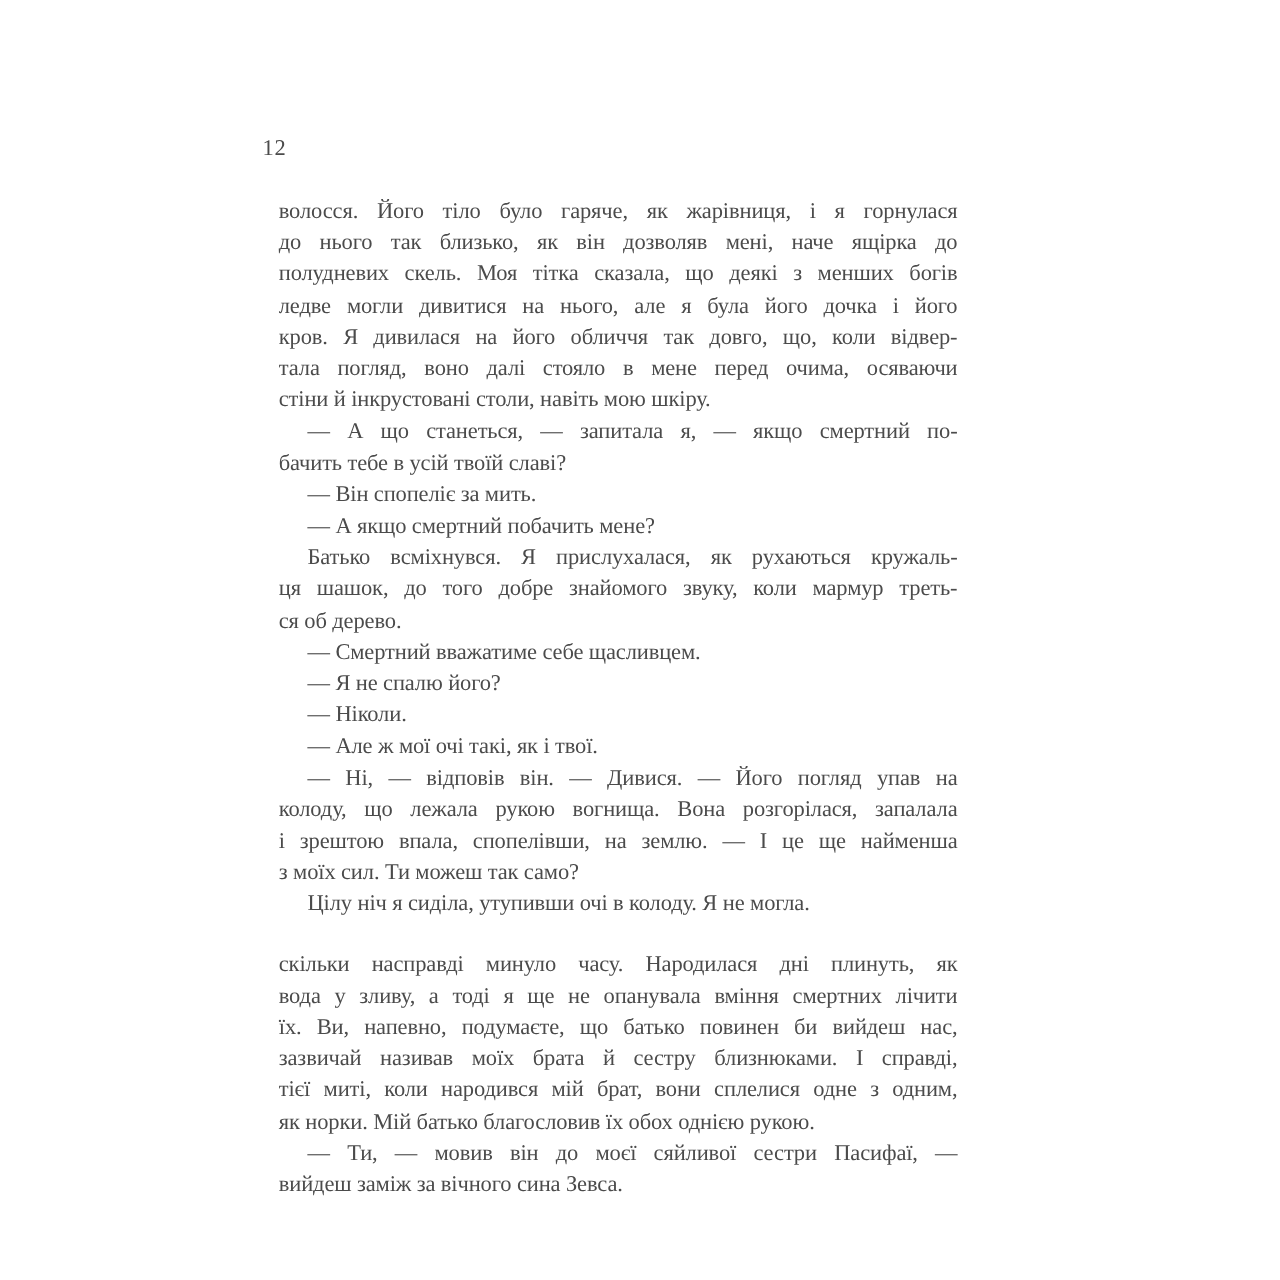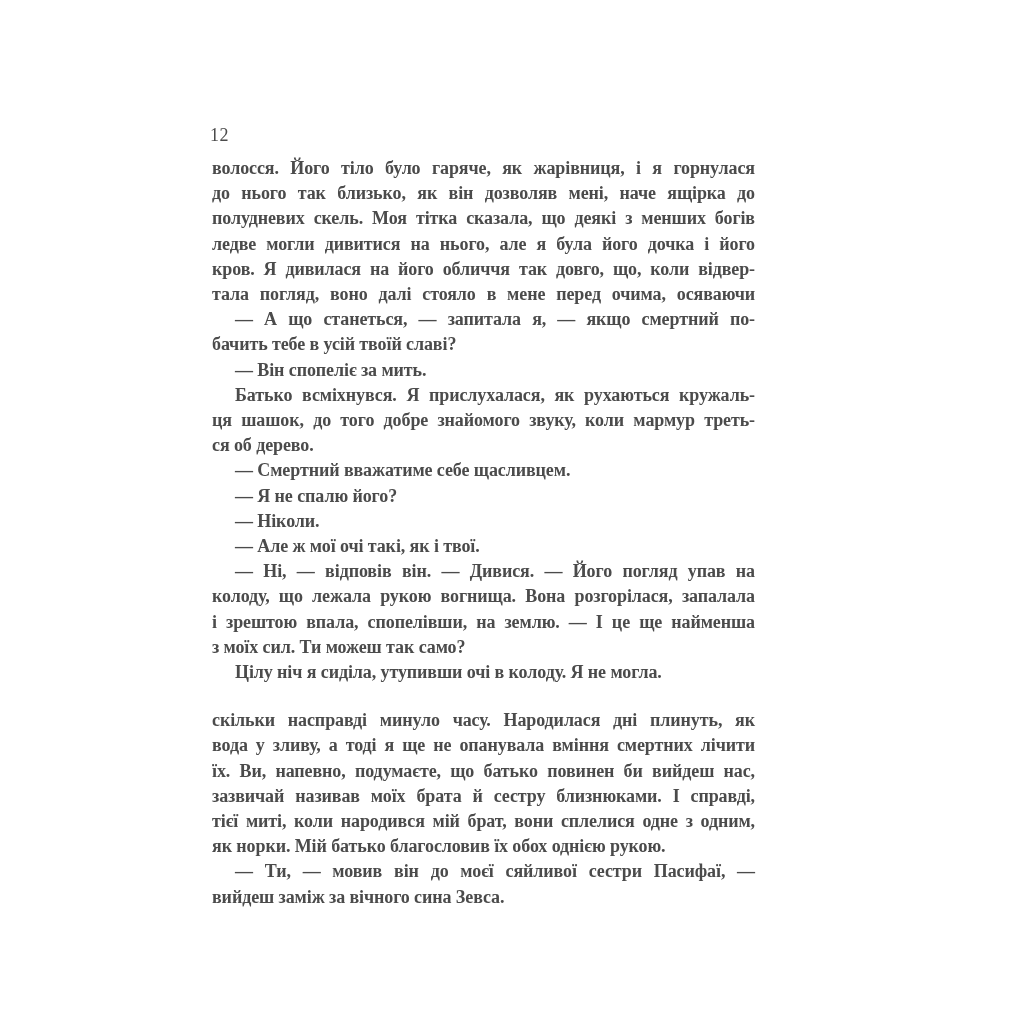--- a/index.html
+++ b/index.html
@@ -12,35 +12,34 @@
     width: 1024px;
     height: 1024px;
     background: var(--page-bg, #ffffff);
     overflow: hidden;
     font-family: "Liberation Serif", "DejaVu Serif", serif;
     color: var(--text-color, #4b4b4b);
   }
   .page-number {
     position: absolute;
     left: 210px;
-    top: 122px;
+    top: 105px;
     font-size: 18px;
     line-height: 26px;
     letter-spacing: 0.5px;
     color: var(--text-color, #4b4b4b);
   }
   .text-block {
     position: absolute;
-    left: 212px;
+    left: 223px;
     top: 156px;
     width: 543px;
     font-size: 18px;
     line-height: 25.2px;
     letter-spacing: -0.1px;
-    font-weight: bold;
   }
   .line {
     text-align: justify;
     text-align-last: justify;
     white-space: normal;
   }
   .line.last {
     text-align: left;
     text-align-last: left;
   }
@@ -56,23 +55,25 @@
 
 <div class="page" style="--page-bg: #ffffff; --text-color: #4b4b4b;">
   <div class="page-number">12</div>
   <div class="text-block">
       <div class="line">волосся. Його тіло було гаряче, як жарівниця, і я горнулася</div>
       <div class="line">до нього так близько, як він дозволяв мені, наче ящірка до</div>
       <div class="line">полудневих скель. Моя тітка сказала, що деякі з менших богів</div>
       <div class="line">ледве могли дивитися на нього, але я була його дочка і його</div>
       <div class="line">кров. Я дивилася на його обличчя так довго, що, коли відвер-</div>
       <div class="line">тала погляд, воно далі стояло в мене перед очима, осяваючи</div>
+      <div class="line last">стіни й інкрустовані столи, навіть мою шкіру.</div>
       <div class="line indent">— А що станеться, — запитала я, — якщо смертний по-</div>
       <div class="line last">бачить тебе в усій твоїй славі?</div>
       <div class="line last indent">— Він спопеліє за мить.</div>
+      <div class="line last indent">— А якщо смертний побачить мене?</div>
       <div class="line indent">Батько всміхнувся. Я прислухалася, як рухаються кружаль-</div>
       <div class="line">ця шашок, до того добре знайомого звуку, коли мармур треть-</div>
       <div class="line last">ся об дерево.</div>
       <div class="line last indent">— Смертний вважатиме себе щасливцем.</div>
       <div class="line last indent">— Я не спалю його?</div>
       <div class="line last indent">— Ніколи.</div>
       <div class="line last indent">— Але ж мої очі такі, як і твої.</div>
       <div class="line indent">— Ні, — відповів він. — Дивися. — Його погляд упав на</div>
       <div class="line">колоду, що лежала рукою вогнища. Вона розгорілася, запалала</div>
       <div class="line">і зрештою впала, спопелівши, на землю. — І це ще найменша</div>

